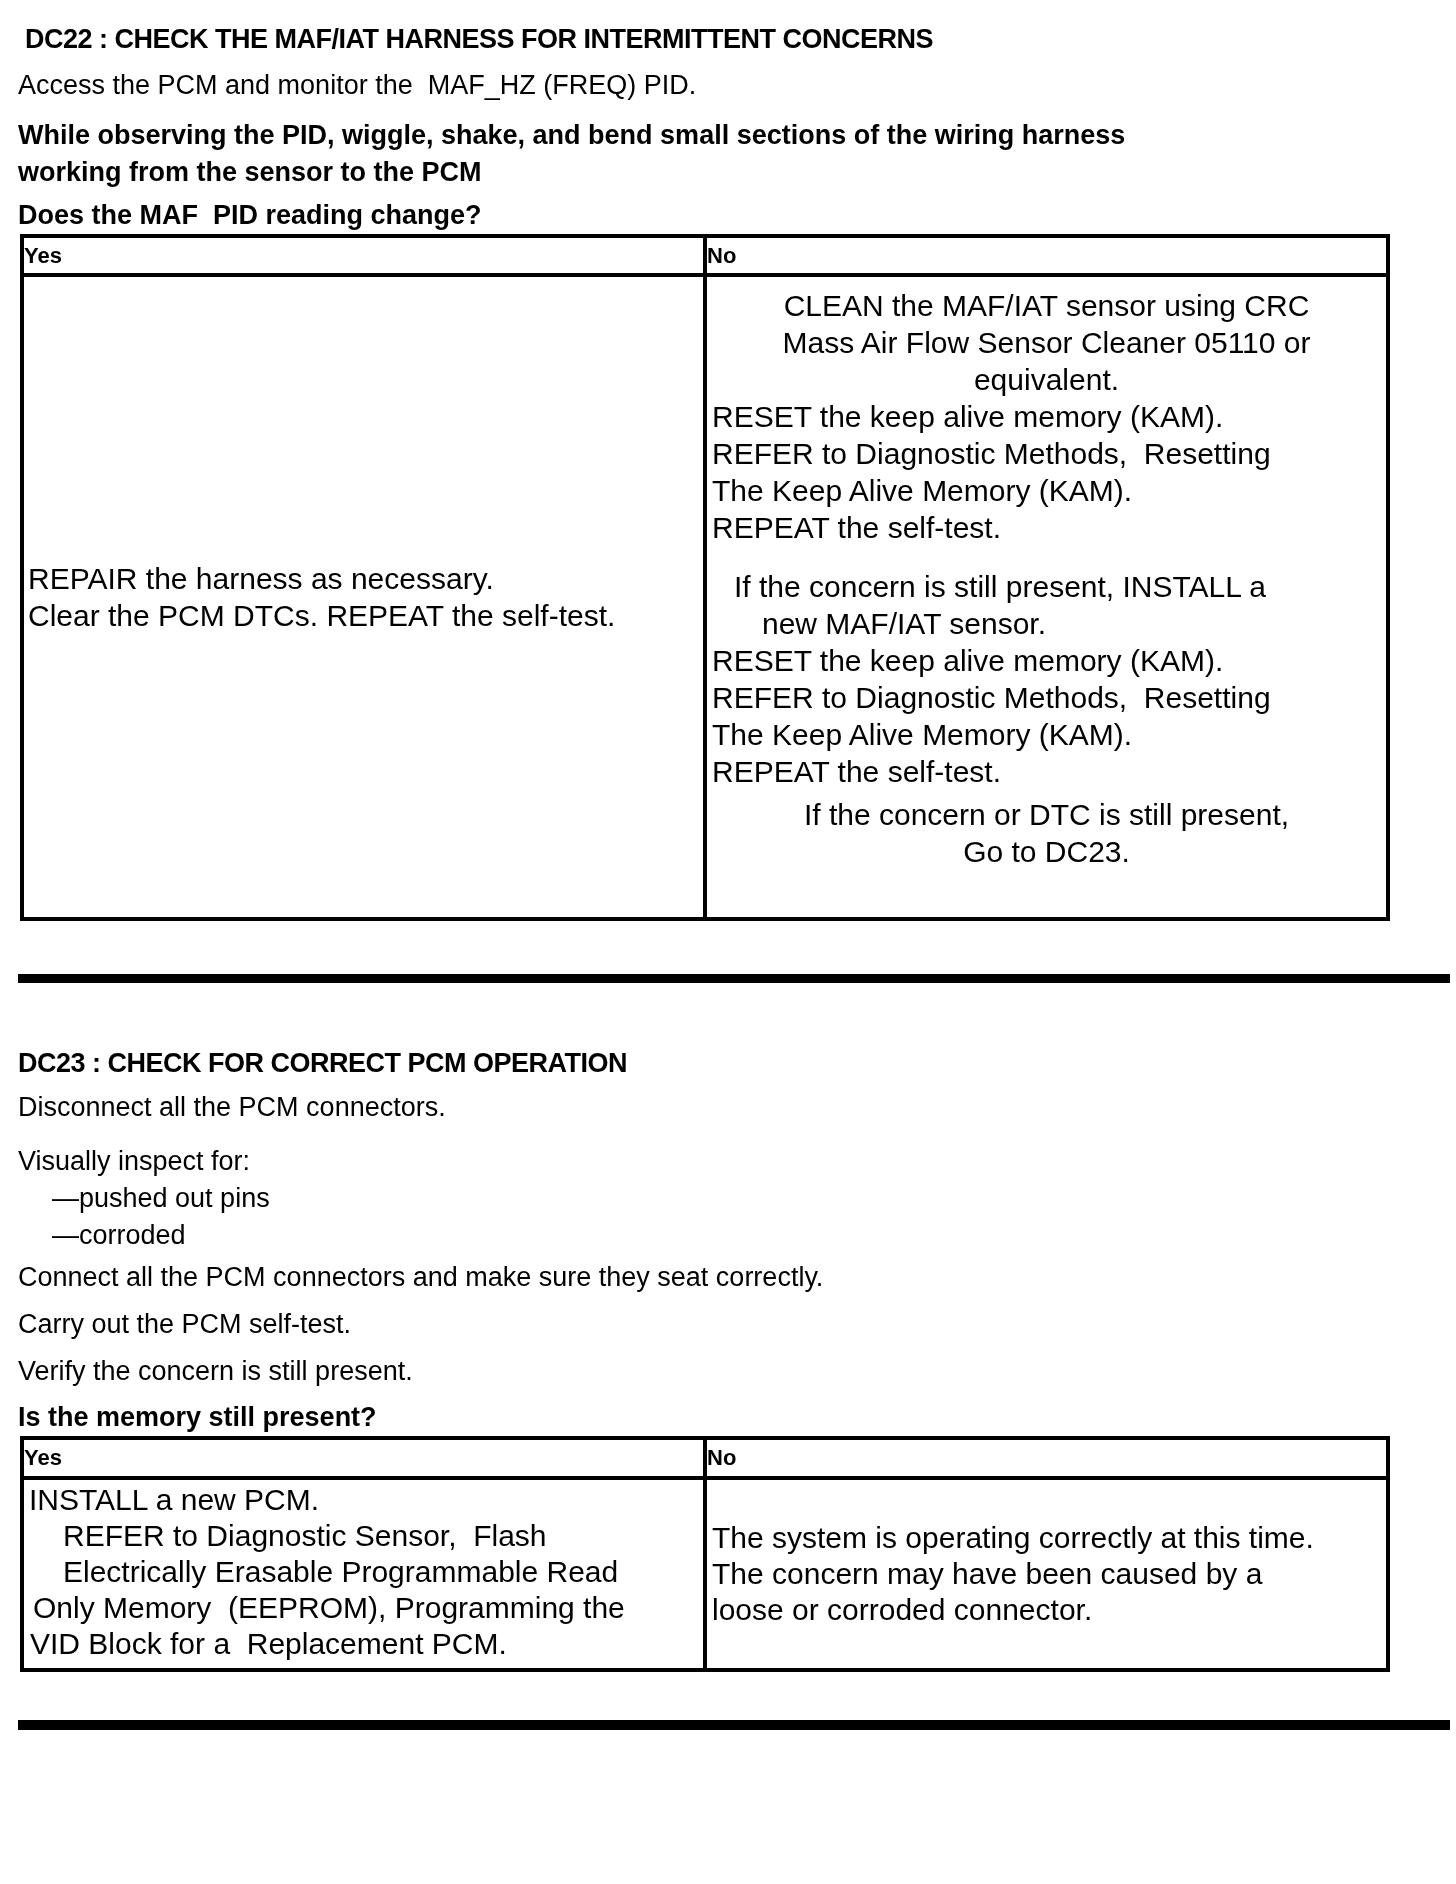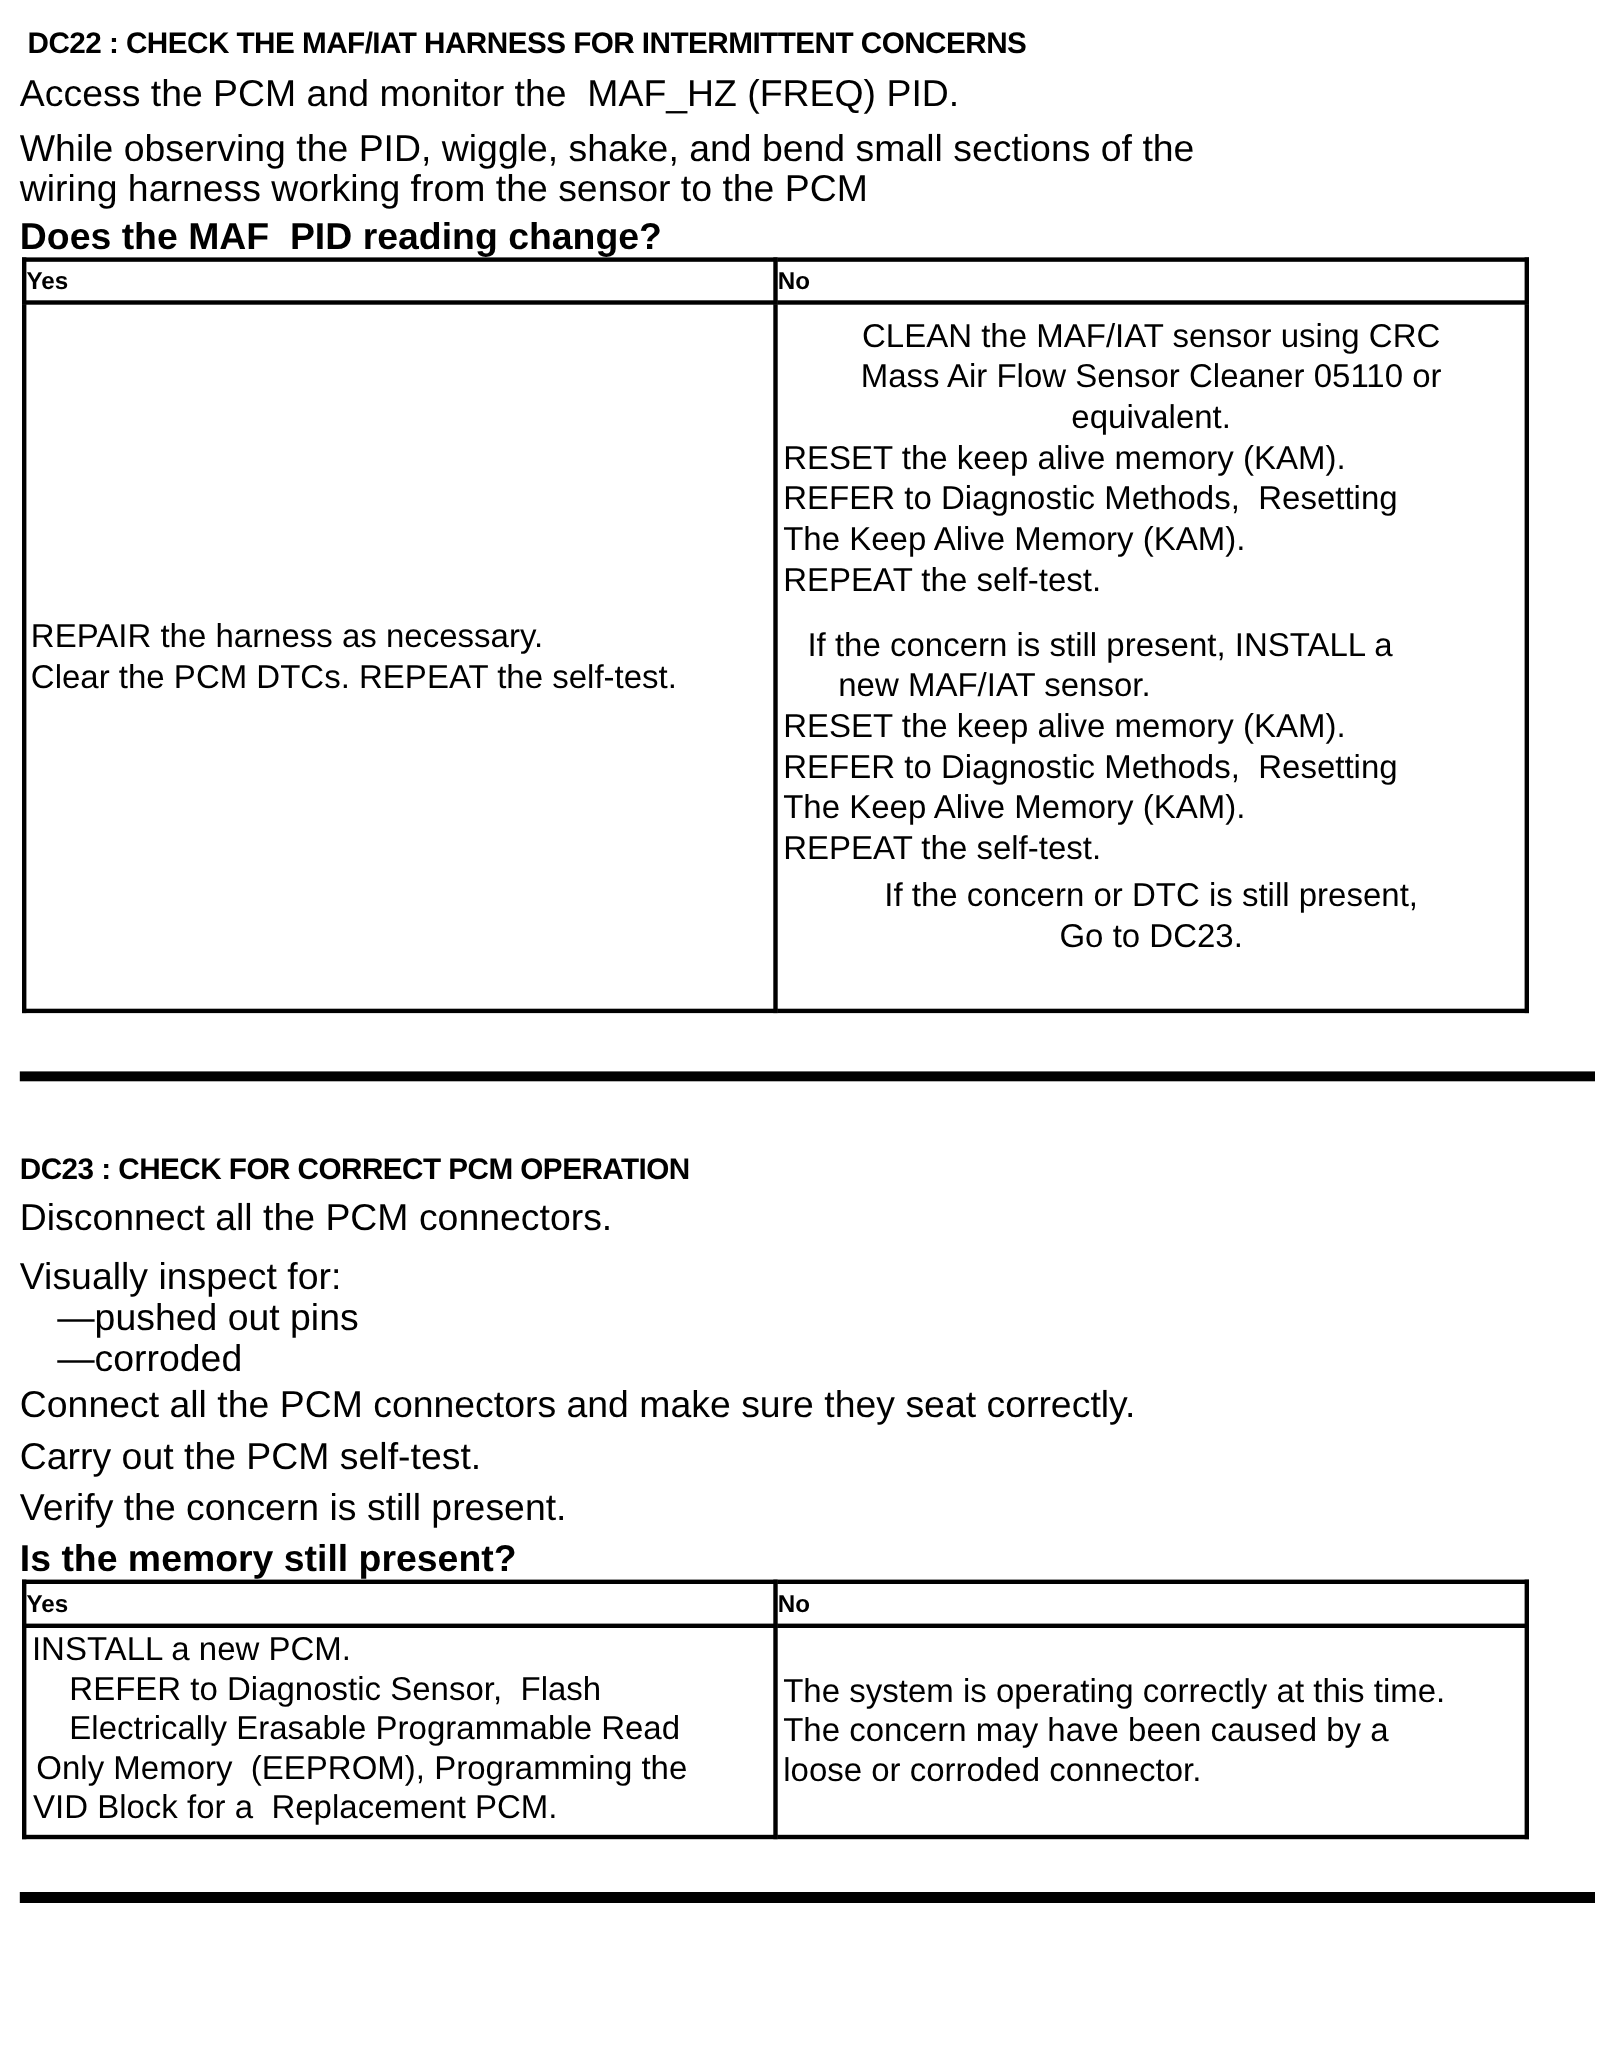--- a/index.html
+++ b/index.html
@@ -11,22 +11,22 @@
   .page{width:1432px;height:1884px;padding:0 0 0 18px;box-sizing:border-box;background:#fff;}
   .section{display:flow-root;}
 
   .step-heading{
     font-size:27px;font-weight:bold;line-height:32px;letter-spacing:-0.5px;
     margin:0;white-space:pre;
   }
   .h-dc22{margin-top:23px;margin-left:7px;}
   .h-dc23{margin-top:64px;}
 
-  .bp{font-size:34px;line-height:37px;margin:0;white-space:pre;}
-  .wrap{white-space:pre-wrap;max-width:1130px;}
+  .bp{font-size:27px;line-height:37px;margin:0;white-space:pre;}
+  .wrap{white-space:pre-wrap;max-width:1130px;font-weight:bold;}
   .q{font-weight:bold;}
 
   .p-access{margin-top:12px;}
   .p-while{margin-top:13px;}
   .q1{margin-top:6px;}
   .p-disconnect{margin-top:10px;}
   .p-visually{margin-top:17px;}
   .dash-item{margin-left:34px;}
   .p-connect{margin-top:5px;}
   .p-carry{margin-top:10px;}

